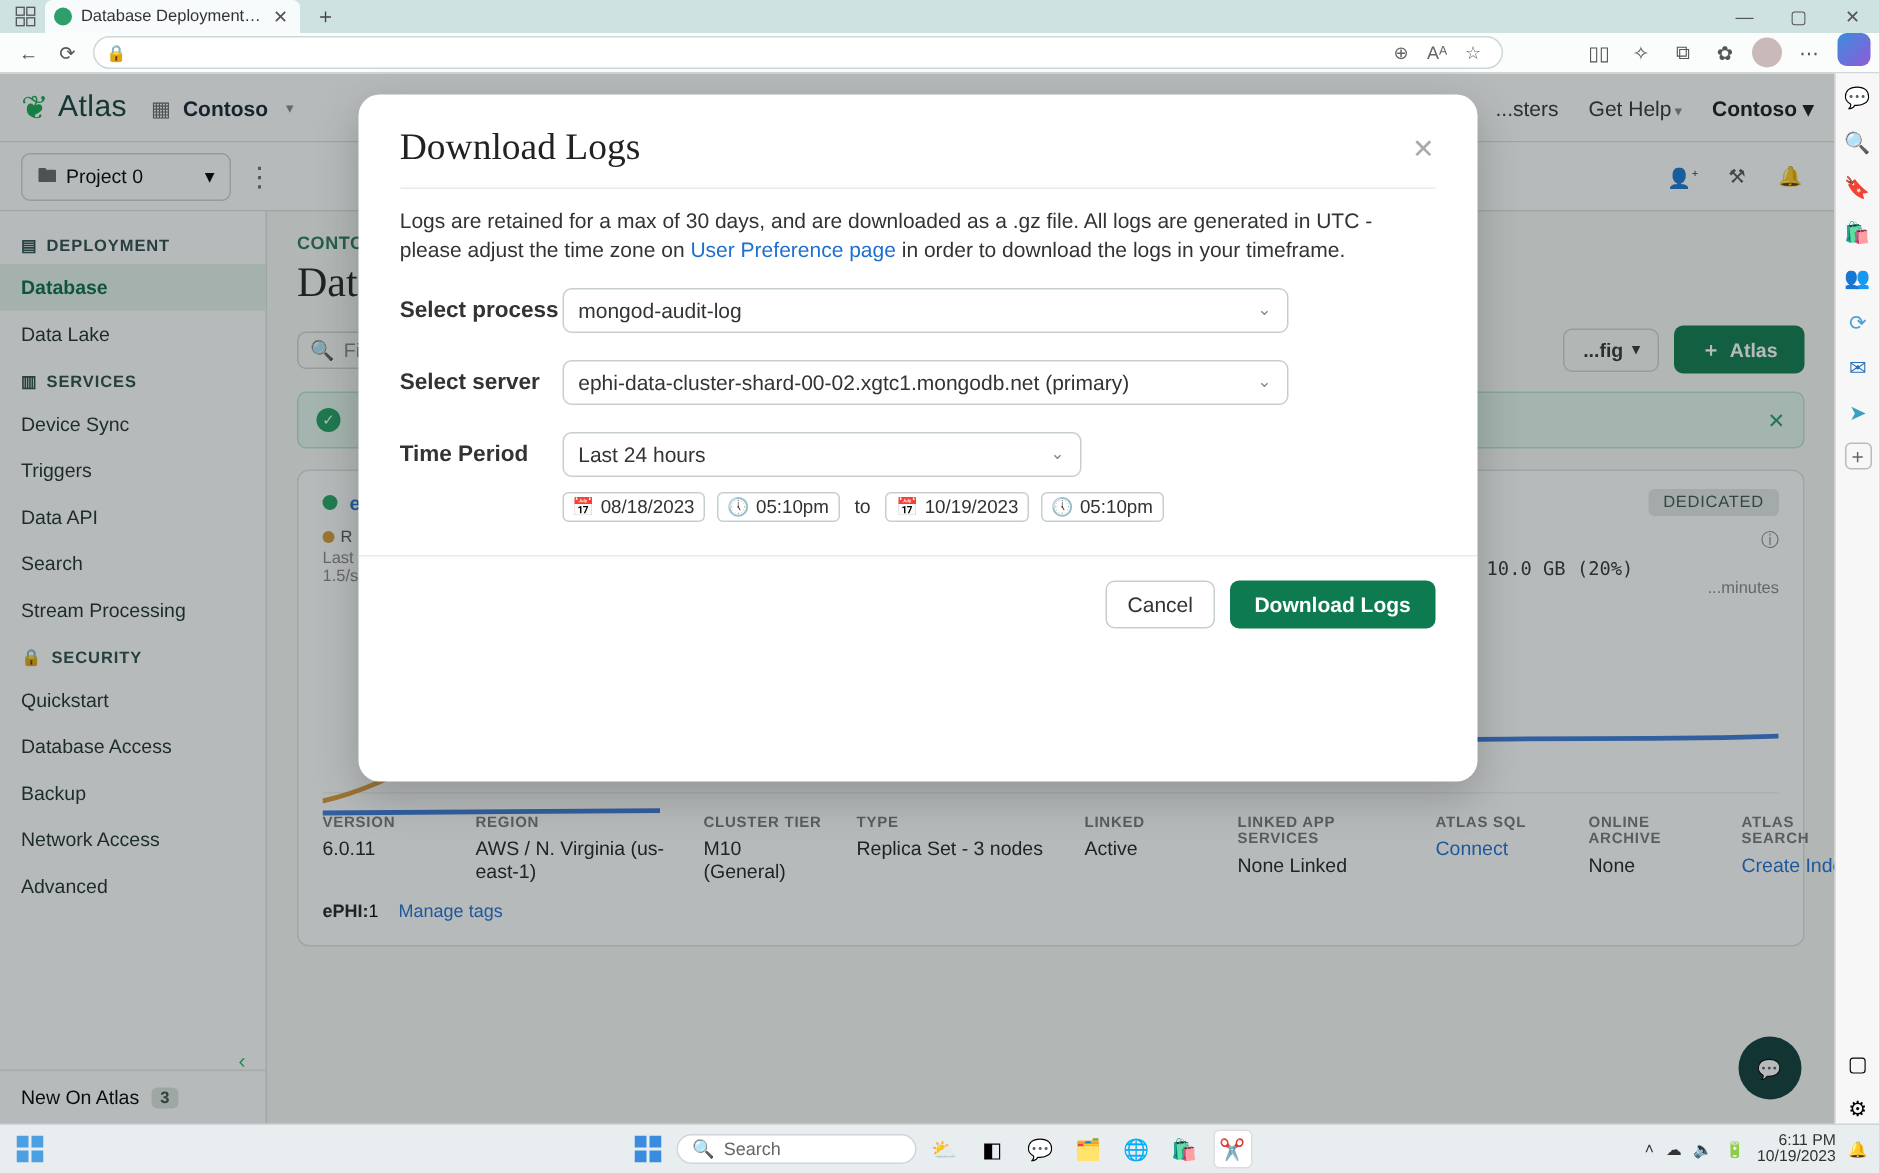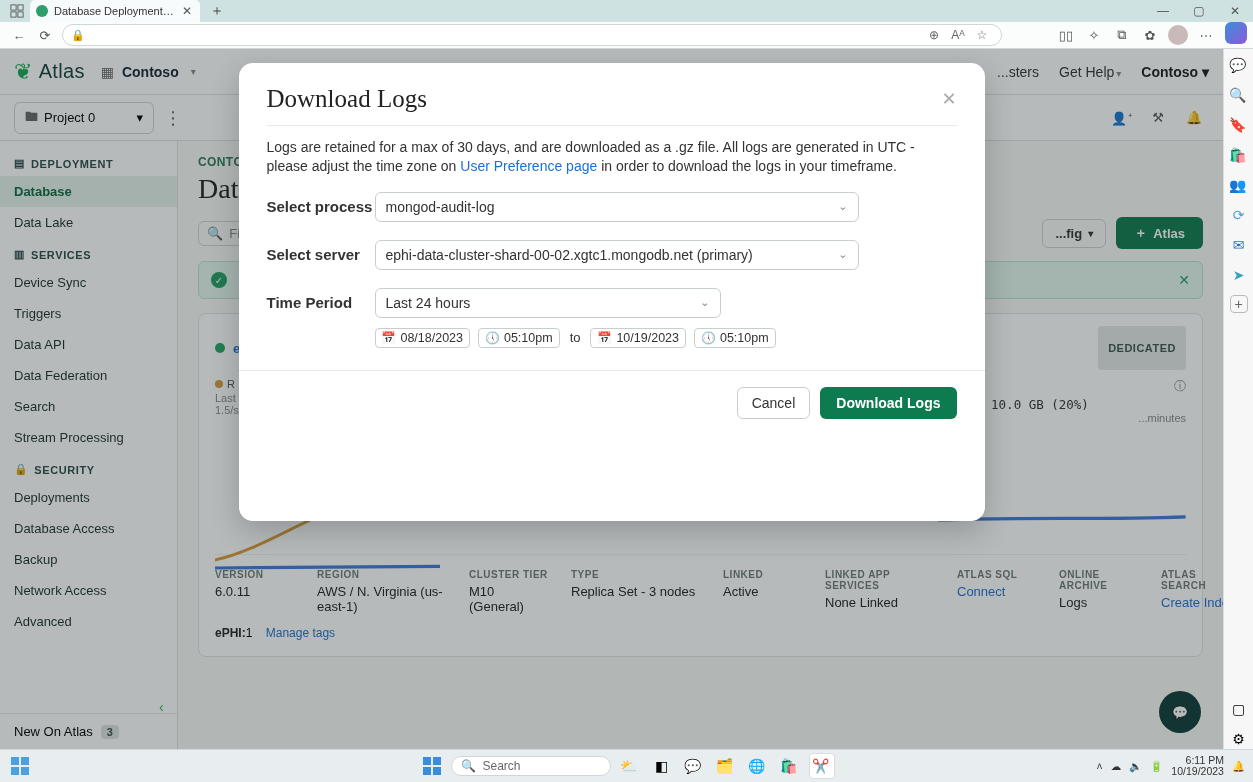--- a/index.html
+++ b/index.html
@@ -148,21 +148,21 @@
     color:#1b5b3e;
   }
   .banner .check { width:16px;height:16px;border-radius:50%;background:#1f9e63;color:#fff;display:flex;align-items:center;justify-content:center;font-size:10px;margin-right:8px;}
   .banner .bx { margin-left:auto; color:#1f9e63; font-size:14px;}
   .cluster-card {
     background:#fff; border:1px solid #dbe3e1; border-radius:8px;
     padding:12px 16px 16px 16px;
   }
   .cluster-head { display:flex; align-items:center; gap:8px; margin-bottom:8px;}
   .cluster-head .dot-g { width:10px;height:10px;border-radius:50%;background:#22a565;}
-  .ded-chip { margin-left:auto; background:#e2e8e6; color:#3d5551; padding:16px 10px; border-radius:4px; font-size:11px; font-weight:700; letter-spacing:.5px;}
+  .ded-chip { margin-left:auto; background:#e2e8e6; color:#3d5551; padding:3px 10px; border-radius:4px; font-size:11px; font-weight:400; letter-spacing:.5px;}
   .graph-row { display:flex; gap:16px; margin-top:6px; margin-bottom:16px;}
   .graph-box {
     flex:1; height:160px; position:relative;
   }
   .graph-box svg { width:100%; height:100%; }
   .legend { font-size:11px; color:#555; display:flex; gap:10px; margin-bottom:2px;}
   .legend .ld { display:flex; gap:4px; align-items:center;}
   .legend .sw { width:8px;height:8px;border-radius:50%;}
   .gtiny { font-size:11px; color:#888;}
   .meta-row {
@@ -339,28 +339,27 @@
       </div>
     <div class="item active"><span>Database</span></div>
     <div class="item"><span>Data Lake</span></div>
     <div class="section-head">
         <span>▥</span>
         <span>SERVICES</span>
       </div>
     <div class="item"><span>Device Sync</span></div>
     <div class="item"><span>Triggers</span></div>
     <div class="item"><span>Data API</span></div>
-    <div class="item"><span>Data Federation</span></div>
     <div class="item"><span>Search</span></div>
     <div class="item"><span>Stream Processing</span></div>
     <div class="section-head">
         <span>🔒</span>
         <span>SECURITY</span>
       </div>
-    <div class="item"><span>Deployments</span></div>
+    <div class="item"><span>Quickstart</span></div>
     <div class="item"><span>Database Access</span></div>
     <div class="item"><span>Backup</span></div>
     <div class="item"><span>Network Access</span></div>
     <div class="item"><span>Advanced</span></div>
     <div class="grow"></div>
     <div class="collapse-arrow">‹</div>
     <div class="neo">
       <span>New On Atlas</span>
       <span class="badge">3</span>
     </div>
@@ -460,21 +459,21 @@
         <div class="meta-col" style="min-width:110px">
             <div class="lab">LINKED APP SERVICES</div>
             <div class="val">None Linked</div>
           </div>
         <div class="meta-col">
             <div class="lab">ATLAS SQL</div>
             <div class="val"><a href="#">Connect</a></div>
           </div>
         <div class="meta-col">
             <div class="lab">ONLINE ARCHIVE</div>
-            <div class="val">Logs</div>
+            <div class="val">None</div>
           </div>
         <div class="meta-col">
             <div class="lab">ATLAS SEARCH</div>
             <div class="val"><a href="#">Create Index</a></div>
           </div>
       </div>
       <div class="tag-row">
         <span class="ephi">ePHI:</span><span>1</span>
         <a href="#">Manage tags</a>
       </div>

